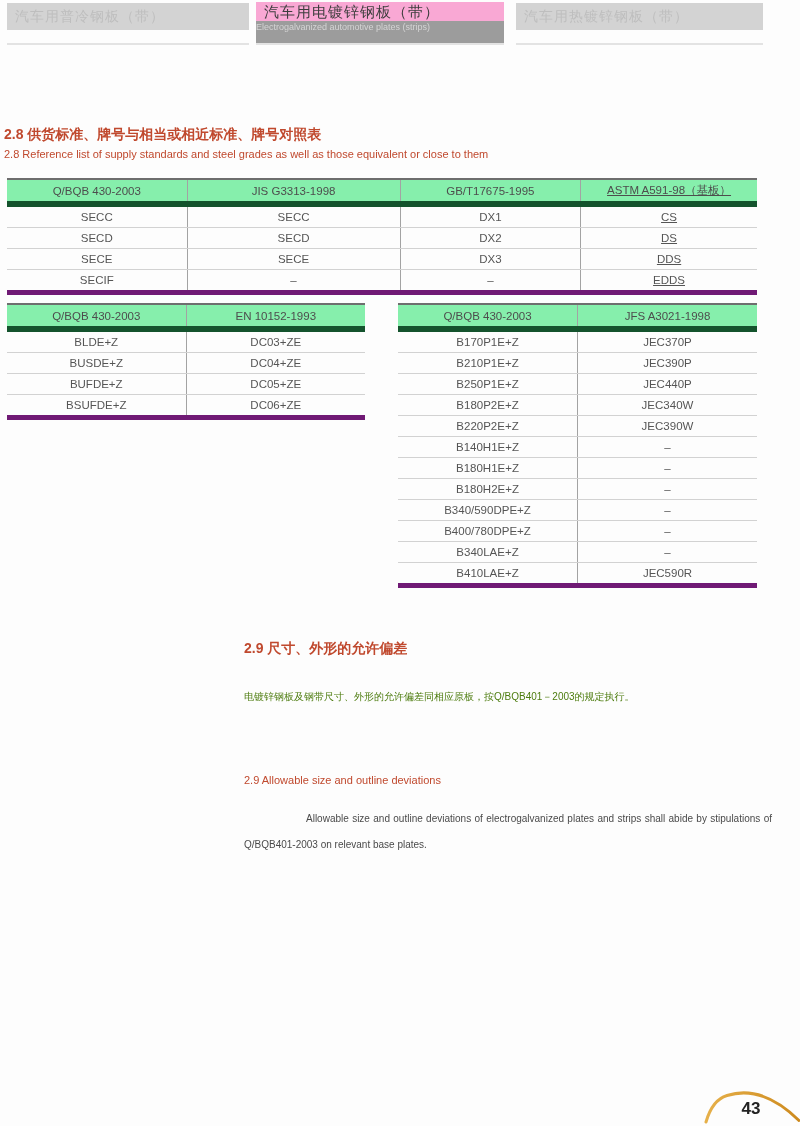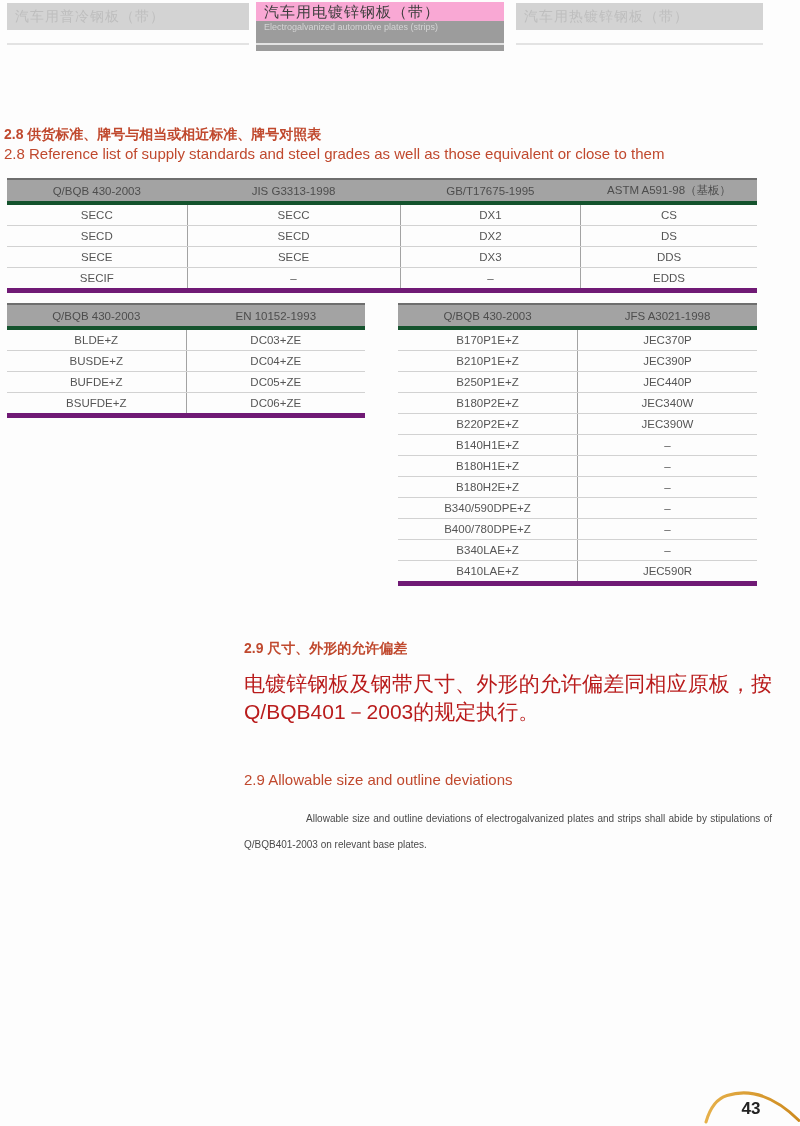--- a/index.html
+++ b/index.html
@@ -33,37 +33,36 @@
     height: 19px;
     background: #f9a8d4;
     color: #3e3e3e;
     font-size: 15px;
     line-height: 19px;
     padding-left: 8px;
     letter-spacing: 1px;
     white-space: nowrap;
   }
   .tab-center-sub {
-    height: 30px;
+    height: 24px;
     background: #9c9c9c;
     color: #d4d4d4;
     font-size: 9px;
     line-height: 12px;
-    padding-left: 8px;
     white-space: nowrap;
   }
   .tabline { position: absolute; top: 43px; height: 2px; background: #e3e3e3; }
   #tabline-left  { left: 7px;   width: 242px; }
   #tabline-center{ left: 256px; width: 248px; }
   #tabline-right { left: 516px; width: 247px; }
 
   
   #sec28 { position: absolute; left: 4px; top: 124px; width: 760px; }
   .h-zh { font-size: 14px; font-weight: bold; color: #c0492e; line-height: 20px; }
-  .h-en { font-size: 15px; color: #c0492e; line-height: 20px; }
+  .h-en { font-size: 11px; color: #c0492e; line-height: 20px; }
 
   
   .dtable {
     border-collapse: collapse;
     table-layout: fixed;
     width: 100%;
     font-size: 11.5px;
     color: #555;
     border-top: 2px solid #6e6e6e;
   }
@@ -71,38 +70,38 @@
     text-align: center;
     font-weight: normal;
     height: 20px;
     padding: 0 3px;
     border-right: 1px solid #a3a3a3;
     border-bottom: 1px solid #d2d2d2;
     overflow: hidden;
     white-space: nowrap;
   }
   .dtable th:last-child, .dtable td:last-child { border-right: none; }
-  .dtable th { background: #a3a3a3; border-bottom: 4px solid #14532d; height: 21px; color: #4d4d4d; }
+  .dtable th { background: #86efac; border-bottom: 6px solid #14532d; height: 21px; color: #4d4d4d; }
   .dtable tr:last-child td { border-bottom: 5px solid #701a75; }
   #table1-wrap { position: absolute; left: 7px;  top: 178px; width: 750px; }
   #table2-wrap { position: absolute; left: 7px;  top: 303px; width: 358px; }
   #table3-wrap { position: absolute; left: 398px; top: 303px; width: 359px; }
   #table1-wrap th:nth-child(1), #table1-wrap td:nth-child(1){ width: 24%; }
   #table1-wrap th:nth-child(2), #table1-wrap td:nth-child(2){ width: 28.5%; }
   #table1-wrap th:nth-child(3), #table1-wrap td:nth-child(3){ width: 24%; }
-  #table1-wrap th:nth-child(4), #table1-wrap td:nth-child(4){ width: 23.5%; }
+  #table1-wrap th:nth-child(4), #table1-wrap td:nth-child(4){ width: 23.5%; text-decoration: underline; }
 
   
   #sec29-zh { position: absolute; left: 244px; top: 638px; width: 528px; }
   #sec29-zh .h-zh { font-size: 14px; }
   .body-zh {
-    margin-top: 12px;
-    font-size: 21px;
+    margin-top: 25px;
+    font-size: 10px;
     line-height: 28px;
-    color: #b91c1c;
+    color: #4d7c0f;
     text-align: justify;
   }
   #sec29-en { position: absolute; left: 244px; top: 770px; width: 528px; }
   .body-en {
     margin-top: 16px;
     font-size: 10px;
     line-height: 26px;
     color: #4a4a4a;
     text-align: justify;
     text-indent: 62px;

